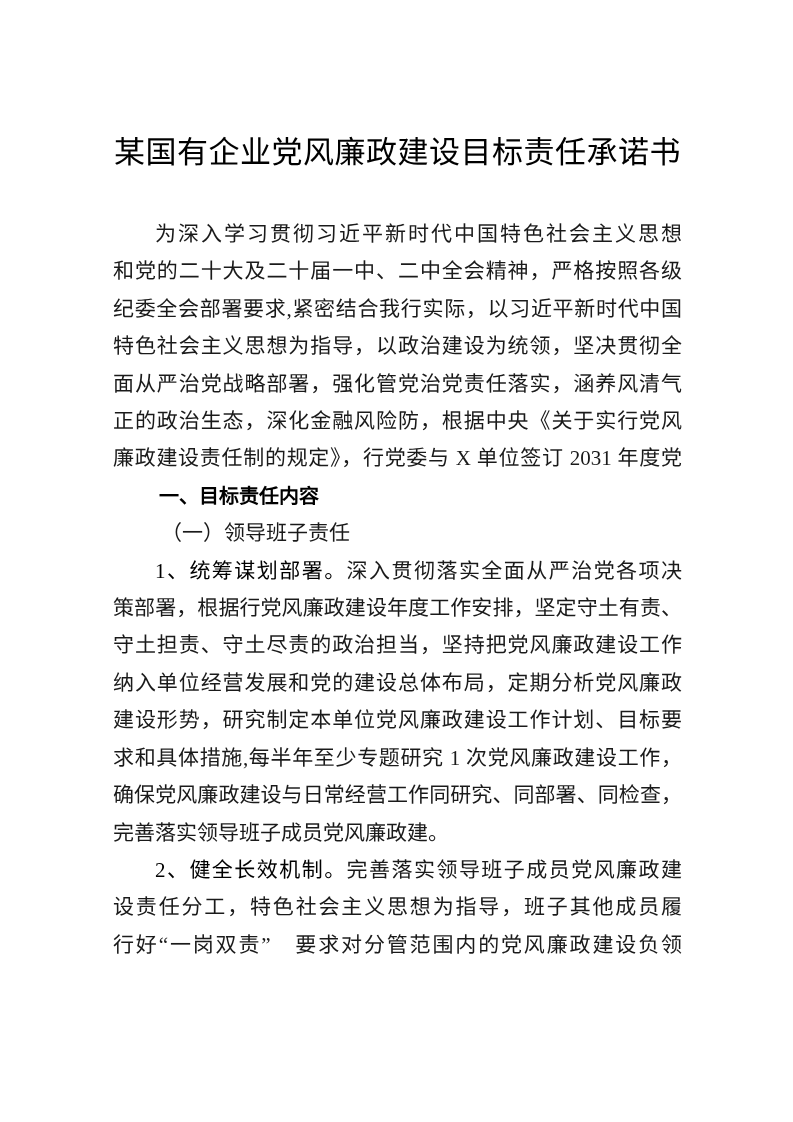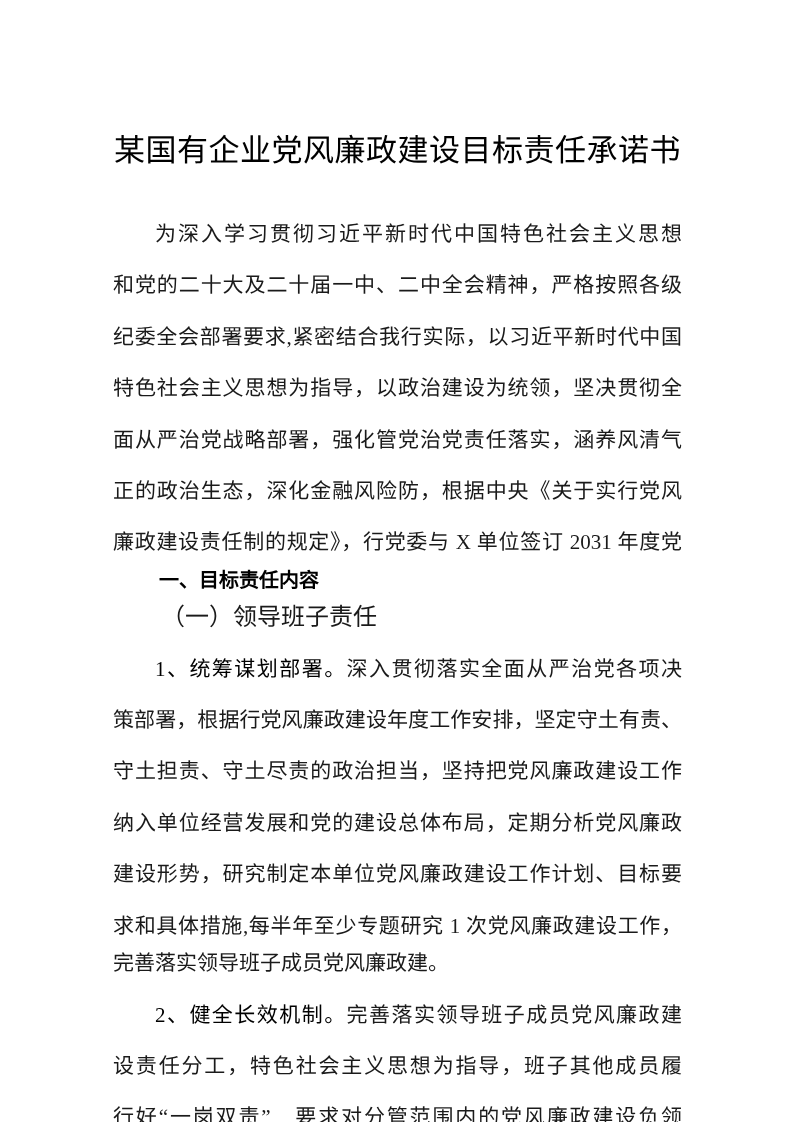--- a/index.html
+++ b/index.html
@@ -24,49 +24,48 @@
   }
   .doc-title {
     margin: 0;
     padding-top: 136px;
     font-size: 31px;
     line-height: 33px;
     font-weight: 400;
     letter-spacing: 0.5px;
     text-align: center;
     color: #000000;
-    font-family: Liberation Mono, monospace;
+    font-family: Liberation Sans, sans-serif;
     white-space: nowrap;
   }
   .body-text {
     margin-top: 47px;
     font-size: 21px;
     line-height: 37.4px;
     color: #1a1a1a;
     font-family: "Liberation Serif", "DejaVu Serif", serif;
   }
   .line { min-height: 37.4px; }
   
   .j {
     text-align: justify;
     text-align-last: justify;
-    margin-top: 14px;
   }
   
   .ind { text-indent: 42px; }
   .section-heading {
     padding-left: 46px;
     font-family: "Liberation Sans", "DejaVu Sans", sans-serif;
     font-weight: 700;
     font-size: 20px;
     color: #000000;
   }
   .subsection-heading {
     padding-left: 48px;
-    font-size: 24px;
+    font-size: 21px;
     color: #1a1a1a;
   }
   .lead { font-weight: 400; color: #000000; }
 </style>
 </head>
 <body>
 
 <div class="page">
   <div class="content">
 
@@ -85,20 +84,21 @@
       <div class="line section-heading">一、目标责任内容</div>
 
       <div class="line subsection-heading">（一）领导班子责任</div>
 
       <div class="line j ind"><span class="lead">1、统筹谋划部署。</span><span>深入贯彻落实全面从严治党各项决</span></div>
       <div class="line j">策部署，根据行党风廉政建设年度工作安排，坚定守土有责、</div>
       <div class="line j">守土担责、守土尽责的政治担当，坚持把党风廉政建设工作</div>
       <div class="line j">纳入单位经营发展和党的建设总体布局，定期分析党风廉政</div>
       <div class="line j">建设形势，研究制定本单位党风廉政建设工作计划、目标要</div>
       <div class="line j">求和具体措施,每半年至少专题研究 1 次党风廉政建设工作，</div>
+      <div class="line j">确保党风廉政建设与日常经营工作同研究、同部署、同检查，</div>
       <div class="line">完善落实领导班子成员党风廉政建。</div>
 
       <div class="line j ind"><span class="lead">2、健全长效机制。</span><span>完善落实领导班子成员党风廉政建</span></div>
       <div class="line j">设责任分工，特色社会主义思想为指导，班子其他成员履</div>
       <div class="line j">行好“一岗双责”　要求对分管范围内的党风廉政建设负领</div>
 
     </div>
   </div>
 </div>
 

